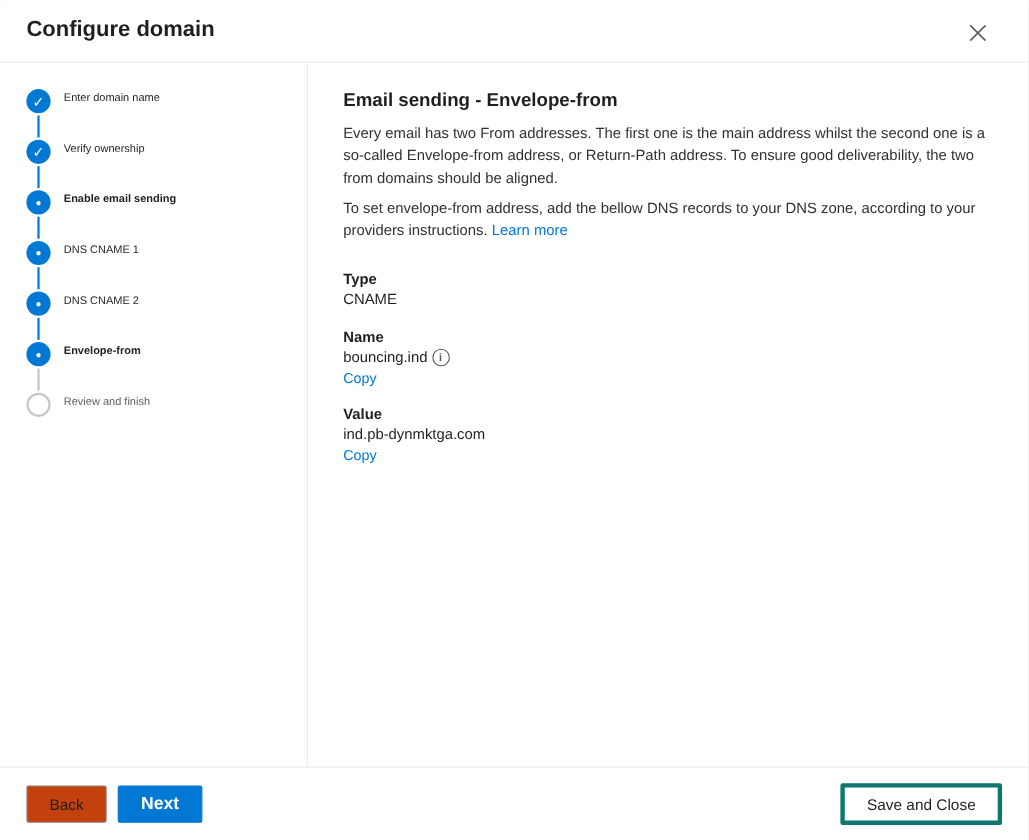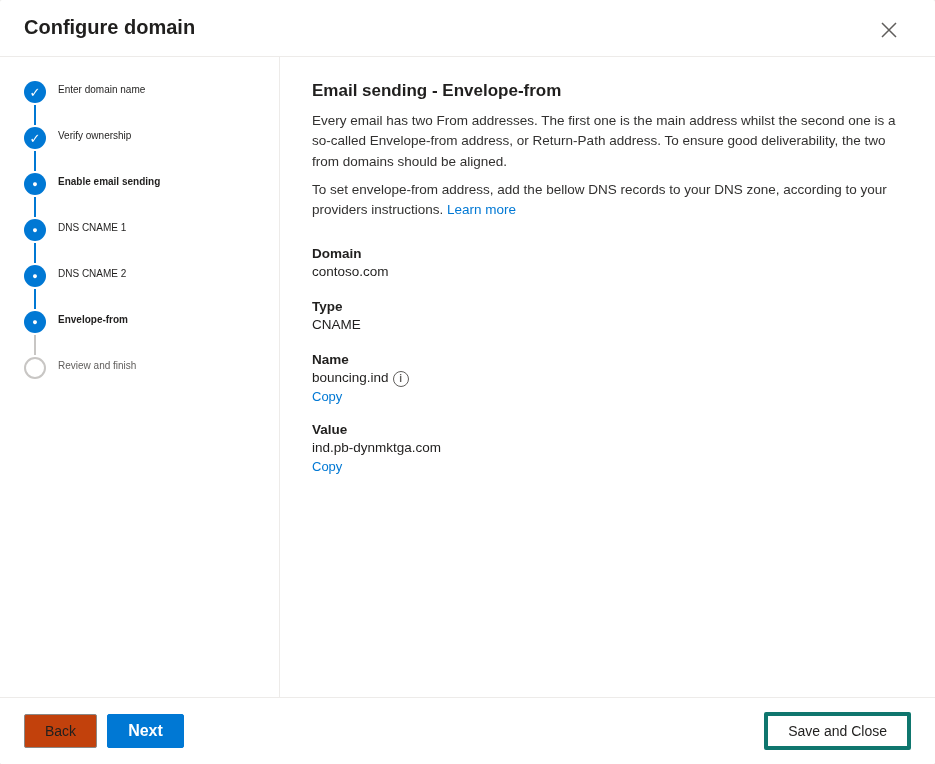--- a/index.html
+++ b/index.html
@@ -178,21 +178,20 @@
       border: 1.5px solid #605e5c;
       color: #605e5c;
       font-size: 10px;
       font-weight: 700;
       margin-left: 4px;
       cursor: pointer;
       vertical-align: middle;
     }
     .name-row {
       display: flex;
-      align-items: center;
     }
     .modal-footer {
       display: flex;
       align-items: center;
       justify-content: space-between;
       padding: 14px 24px;
       border-top: 1px solid #edebe9;
       flex-shrink: 0;
       background: #fff;
     }
@@ -324,24 +323,20 @@
     <main class="main-content">
       <h2 class="content-title">Email sending - Envelope-from</h2>
 
       <p class="description">Every email has two From addresses. The first one is the main address whilst the second one is a so-called Envelope-from address, or Return-Path address. To ensure good deliverability, the two from domains should be aligned.</p>
 
       <p class="description">
         <span>To set envelope-from address, add the bellow DNS records to your DNS zone, according to your providers instructions.</span>
         <a class="learn-more" href="#">Learn more</a>
       </p>
 
-      <div class="field-section">
-        <div class="field-label">Domain</div>
-        <div class="field-value">contoso.com</div>
-      </div>
 
       <div class="field-section">
         <div class="field-label">Type</div>
         <div class="field-value">CNAME</div>
       </div>
 
       <div class="field-section">
         <div class="field-label">Name</div>
         <div class="name-row">
           <span class="field-value">bouncing.ind</span>

